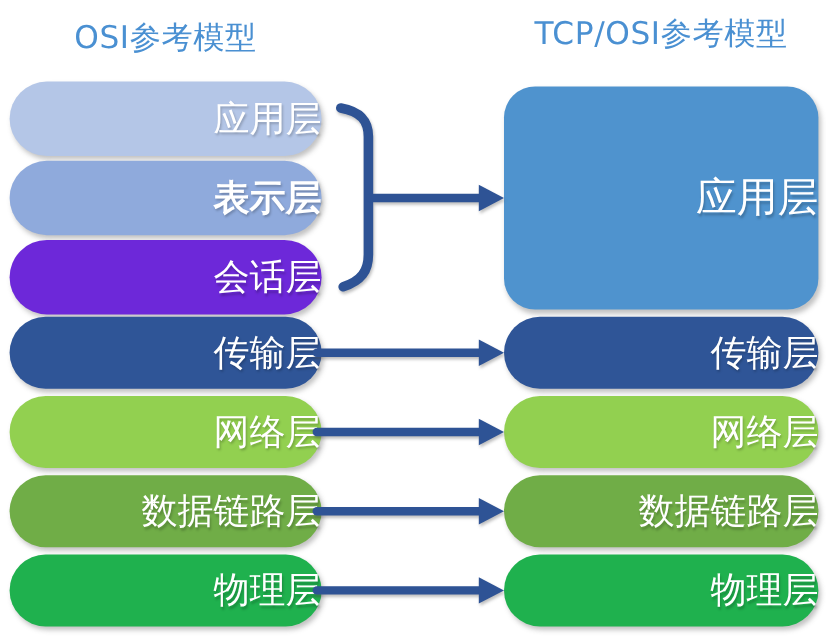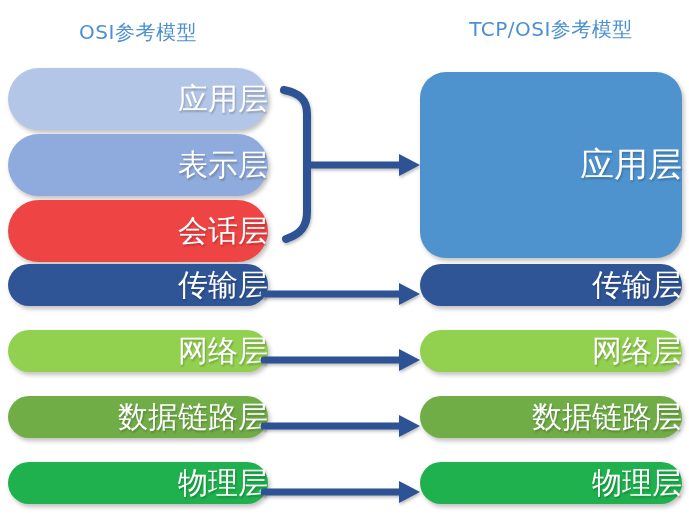--- a/index.html
+++ b/index.html
@@ -16,42 +16,42 @@
     position:relative;
     width:689px;
     height:531px;
     background:#ffffff;
     overflow:hidden;
   }
   .col-title{
     position:absolute;
     text-align:center;
     color:var(--title-color);
-    font-size:20px;
+    font-size:26px;
     line-height:32px;
     font-weight:400;
     letter-spacing:0.5px;
   }
   .left-title{left:8px;width:260px;top:16px;}
   .right-title{left:420px;width:262px;top:13px;}
   .box{
     position:absolute;
     display:flex;
     align-items:center;
     justify-content:flex-end;
     color:var(--box-text);
     box-shadow:2px 3px 4px rgba(120,120,120,0.45);
     text-shadow:1px 2px 2px rgba(0,0,0,0.22);
   }
   .lbox{left:8px;width:260px;}
   .rbox{left:420px;width:262px;}
   .row{height:62px;border-radius:31px;font-size:30px;}
-  .row4{height:42px;border-radius:30px;}
+  .row4{height:60px;border-radius:30px;}
   .l1{top:68px;}
-  .l2{top:134px;}
+  .l2{top:134px;font-weight:bold;}
   .l3{top:200px;}
   .l4{top:264px;}
   .l5{top:330px;}
   .l6{top:396px;}
   .l7{top:462px;}
   .r-big{
     top:72px;height:186px;border-radius:26px;font-size:34px;
   }
   .r2{top:264px;}
   .r3{top:330px;}
@@ -81,21 +81,21 @@
 
   <div class="col-title left-title">OSI参考模型</div>
   <div class="col-title right-title">TCP/OSI参考模型</div>
 
   <div class="box lbox row l1" style="background: rgb(180, 198, 231);">
     <span>应用层</span>
   </div>
   <div class="box lbox row l2" style="background: rgb(143, 170, 220);">
     <span>表示层</span>
   </div>
-  <div class="box lbox row l3" style="background: #ef4444;">
+  <div class="box lbox row l3" style="background: #6d28d9;">
     <span>会话层</span>
   </div>
   <div class="box lbox row row4 l4" style="background: rgb(47, 85, 151);">
     <span>传输层</span>
   </div>
   <div class="box lbox row row4 l5" style="background: rgb(146, 208, 80);">
     <span>网络层</span>
   </div>
   <div class="box lbox row row4 l6" style="background: rgb(112, 173, 71);">
     <span>数据链路层</span>

